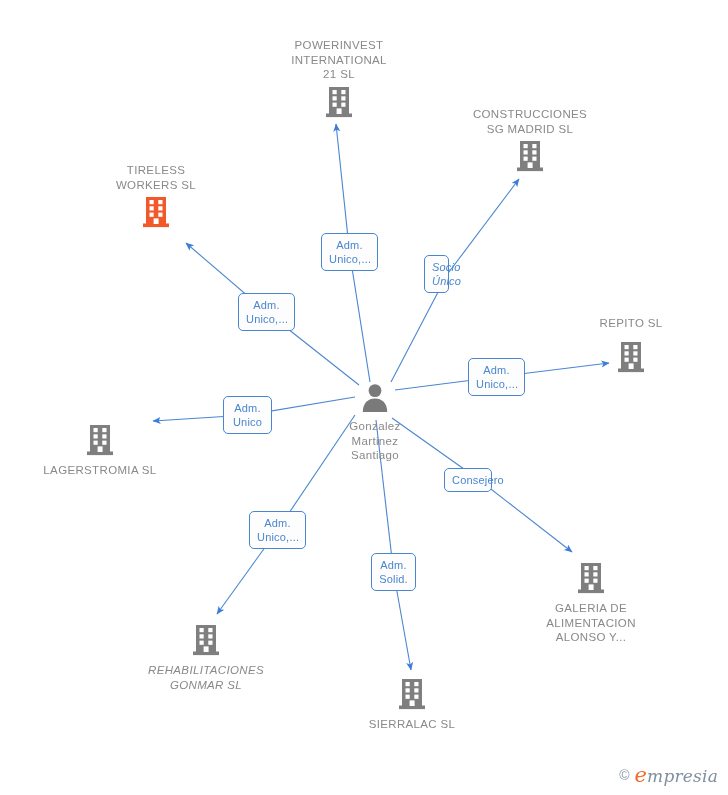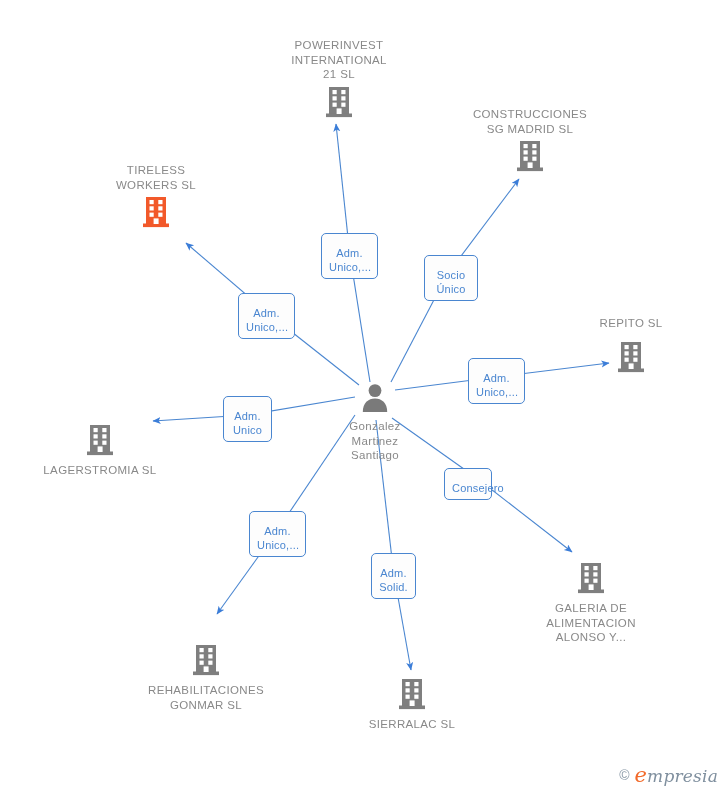--- a/index.html
+++ b/index.html
@@ -54,21 +54,21 @@
   .edge-label {
     position: absolute;
     box-sizing: border-box;
     background: #fdfdfd;
     border: 1.3px solid #4a86d0;
     border-radius: 5px;
     color: #4a86d0;
     font-size: 11px;
     line-height: 14px;
     text-align: center;
-    padding: 12px 7px 4px 7px;
+    padding: 4px 7px 4px 7px;
     white-space: pre-line;
     letter-spacing: 0.2px;
   }
 
   
   #watermark {
     position: absolute;
     right: 10px;
     bottom: 8px;
     display: flex;
@@ -225,21 +225,21 @@
         <rect x="7.5" y="16.6" width="4.2" height="4.2" fill="#ffffff"></rect>
         <rect x="16.3" y="16.6" width="4.2" height="4.2" fill="#ffffff"></rect>
         <rect x="11.6" y="22.4" width="5" height="5.6" fill="#ffffff"></rect>
       </svg>
     </span>
     <div class="node-label">GALERIA DE
 ALIMENTACION
 ALONSO Y...</div>
   </div>
 
-  <div class="node label-bottom" style="left:206px; top:644px;">
+  <div class="node label-bottom" style="left:206px; top:624px;font-style:italic;">
     <span class="node-icon">
       <svg width="28" height="32" viewBox="0 0 28 32" xmlns="http://www.w3.org/2000/svg">
         <rect x="4" y="1" width="20" height="27" fill="#7f7f7f"></rect>
         <rect x="1" y="27.5" width="26" height="3.6" fill="#7f7f7f"></rect>
         <rect x="7.5" y="4" width="4.2" height="4.2" fill="#ffffff"></rect>
         <rect x="16.3" y="4" width="4.2" height="4.2" fill="#ffffff"></rect>
         <rect x="7.5" y="10.3" width="4.2" height="4.2" fill="#ffffff"></rect>
         <rect x="16.3" y="10.3" width="4.2" height="4.2" fill="#ffffff"></rect>
         <rect x="7.5" y="16.6" width="4.2" height="4.2" fill="#ffffff"></rect>
         <rect x="16.3" y="16.6" width="4.2" height="4.2" fill="#ffffff"></rect>
@@ -274,21 +274,21 @@
         <path d="M2.8,30 C2.8,20.8 8.2,16.4 15,16.4 C21.8,16.4 27.2,20.8 27.2,30 Z" fill="#7a7a7a"></path>
       </svg>
     </span>
     <div class="node-label">Gonzalez
 Martinez
 Santiago</div>
   </div>
 
   <div class="edge-label" style="left:321px; top:233px; width:57px;">Adm.
 Unico,...</div>
-  <div class="edge-label" style="left:424px; top:255px; width:54px;">Socio
+  <div class="edge-label" style="left:424px; top:255px; width:25px;font-style:italic;">Socio
 Único</div>
   <div class="edge-label" style="left:238px; top:293px; width:57px;">Adm.
 Unico,...</div>
   <div class="edge-label" style="left:468px; top:358px; width:57px;">Adm.
 Unico,...</div>
   <div class="edge-label" style="left:223px; top:396px; width:49px;">Adm.
 Unico</div>
   <div class="edge-label" style="left:444px; top:468px; width:48px;">Consejero</div>
   <div class="edge-label" style="left:249px; top:511px; width:57px;">Adm.
 Unico,...</div>

